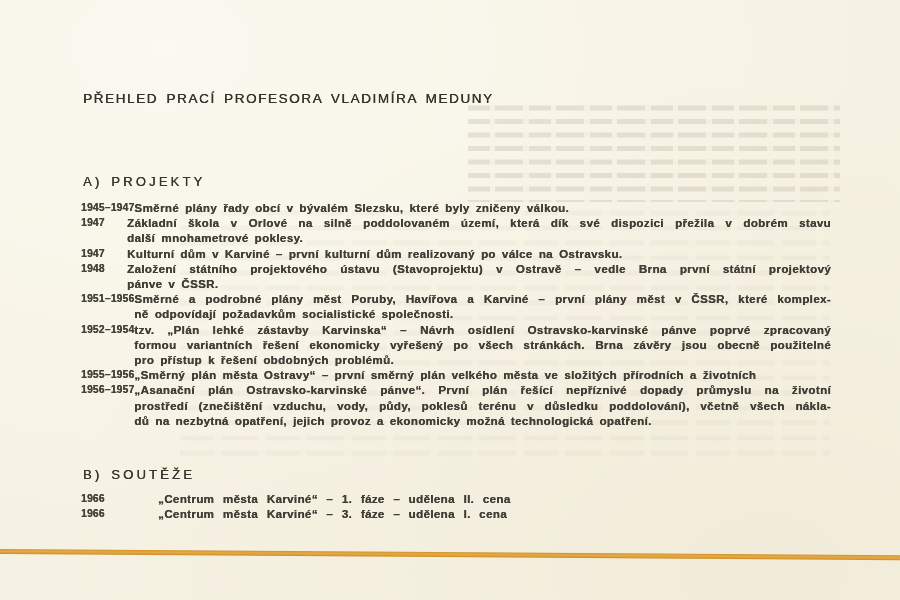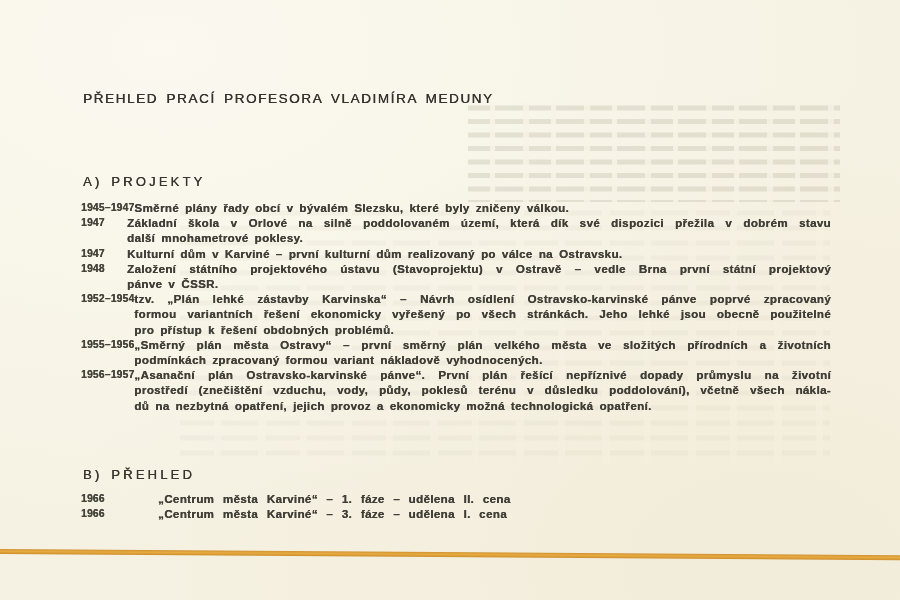--- a/index.html
+++ b/index.html
@@ -136,45 +136,51 @@
         </div>
       </div>
       <div class="entry">
         <div class="year">1948</div>
         <div class="text">
           <div class="tline">Založení státního projektového ústavu (Stavoprojektu) v Ostravě – vedle Brna první státní projektový</div>
           <div class="tline">pánve v ČSSR.</div>
         </div>
       </div>
       <div class="entry">
+        <div class="year">1951–1956</div>
+        <div class="text">
+          <div class="tline">Směrné a podrobné plány měst Poruby, Havířova a Karviné – první plány měst v ČSSR, které komplex-</div>
+          <div class="tline">ně odpovídají požadavkům socialistické společnosti.</div>
+        </div>
+      </div>
+      <div class="entry">
         <div class="year">1952–1954</div>
         <div class="text">
           <div class="tline">tzv. „Plán lehké zástavby Karvinska“ – Návrh osídlení Ostravsko-karvinské pánve poprvé zpracovaný</div>
-          <div class="tline">formou variantních řešení ekonomicky vyřešený po všech stránkách. Jeho lehké jsou obecně použitelné</div>
+          <div class="tline">formou variantních řešení ekonomicky vyřešený po všech stránkách. Brna závěry jsou obecně použitelné</div>
           <div class="tline">pro přístup k řešení obdobných problémů.</div>
         </div>
       </div>
       <div class="entry">
         <div class="year">1955–1956</div>
         <div class="text">
           <div class="tline">„Směrný plán města Ostravy“ – první směrný plán velkého města ve složitých přírodních a životních</div>
-          <div class="tline">podmínkách zpracovaný formou variant nákladově vyhodnocených.</div>
         </div>
       </div>
       <div class="entry">
         <div class="year">1956–1957</div>
         <div class="text">
           <div class="tline">„Asanační plán Ostravsko-karvinské pánve“. První plán řešící nepříznivé dopady průmyslu na životní</div>
           <div class="tline">prostředí (znečištění vzduchu, vody, půdy, poklesů terénu v důsledku poddolování), včetně všech nákla-</div>
           <div class="tline">dů na nezbytná opatření, jejich provoz a ekonomicky možná technologická opatření.</div>
         </div>
       </div>
     </div>
 
-  <div class="sec-heading" id="sec-b-heading">B) PŘEHLED</div>
+  <div class="sec-heading" id="sec-b-heading">B) SOUTĚŽE</div>
 
   <div class="entries" id="sec-b-list">
       <div class="entry">
         <div class="year">1966</div>
         <div class="text">
           <div class="tline">„Centrum města Karviné“ – 1. fáze – udělena II. cena</div>
         </div>
       </div>
       <div class="entry">
         <div class="year">1966</div>

